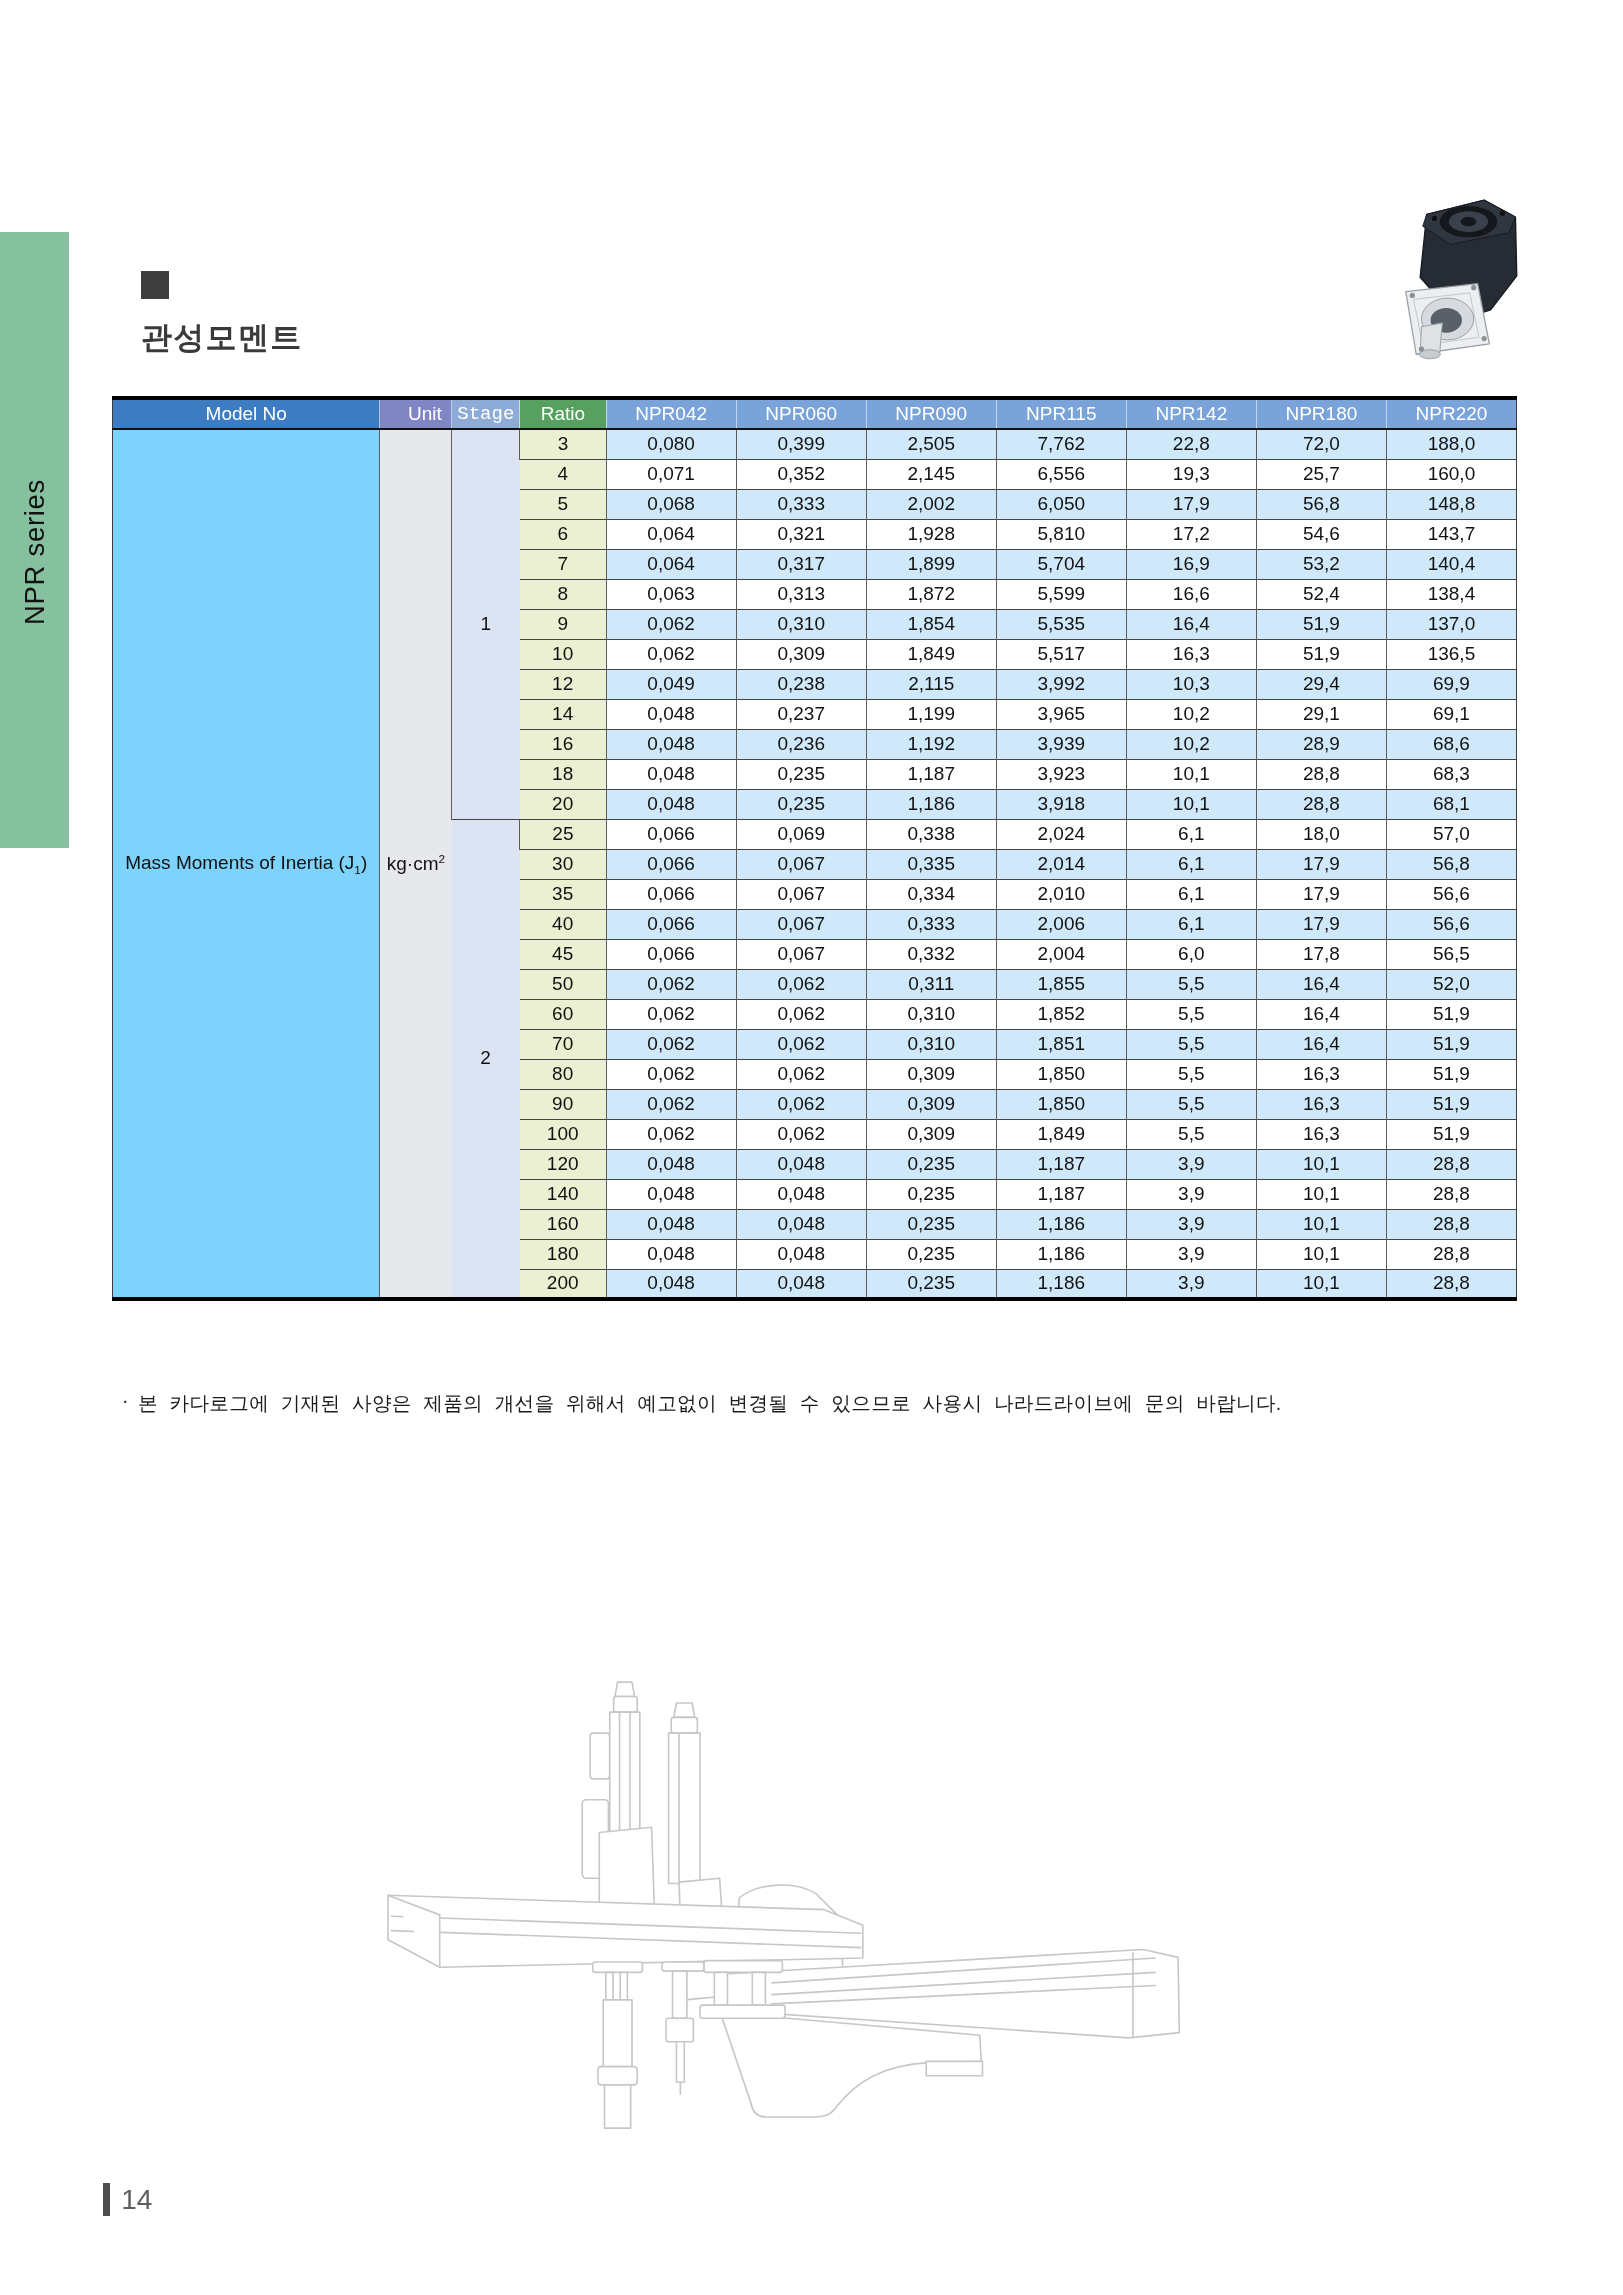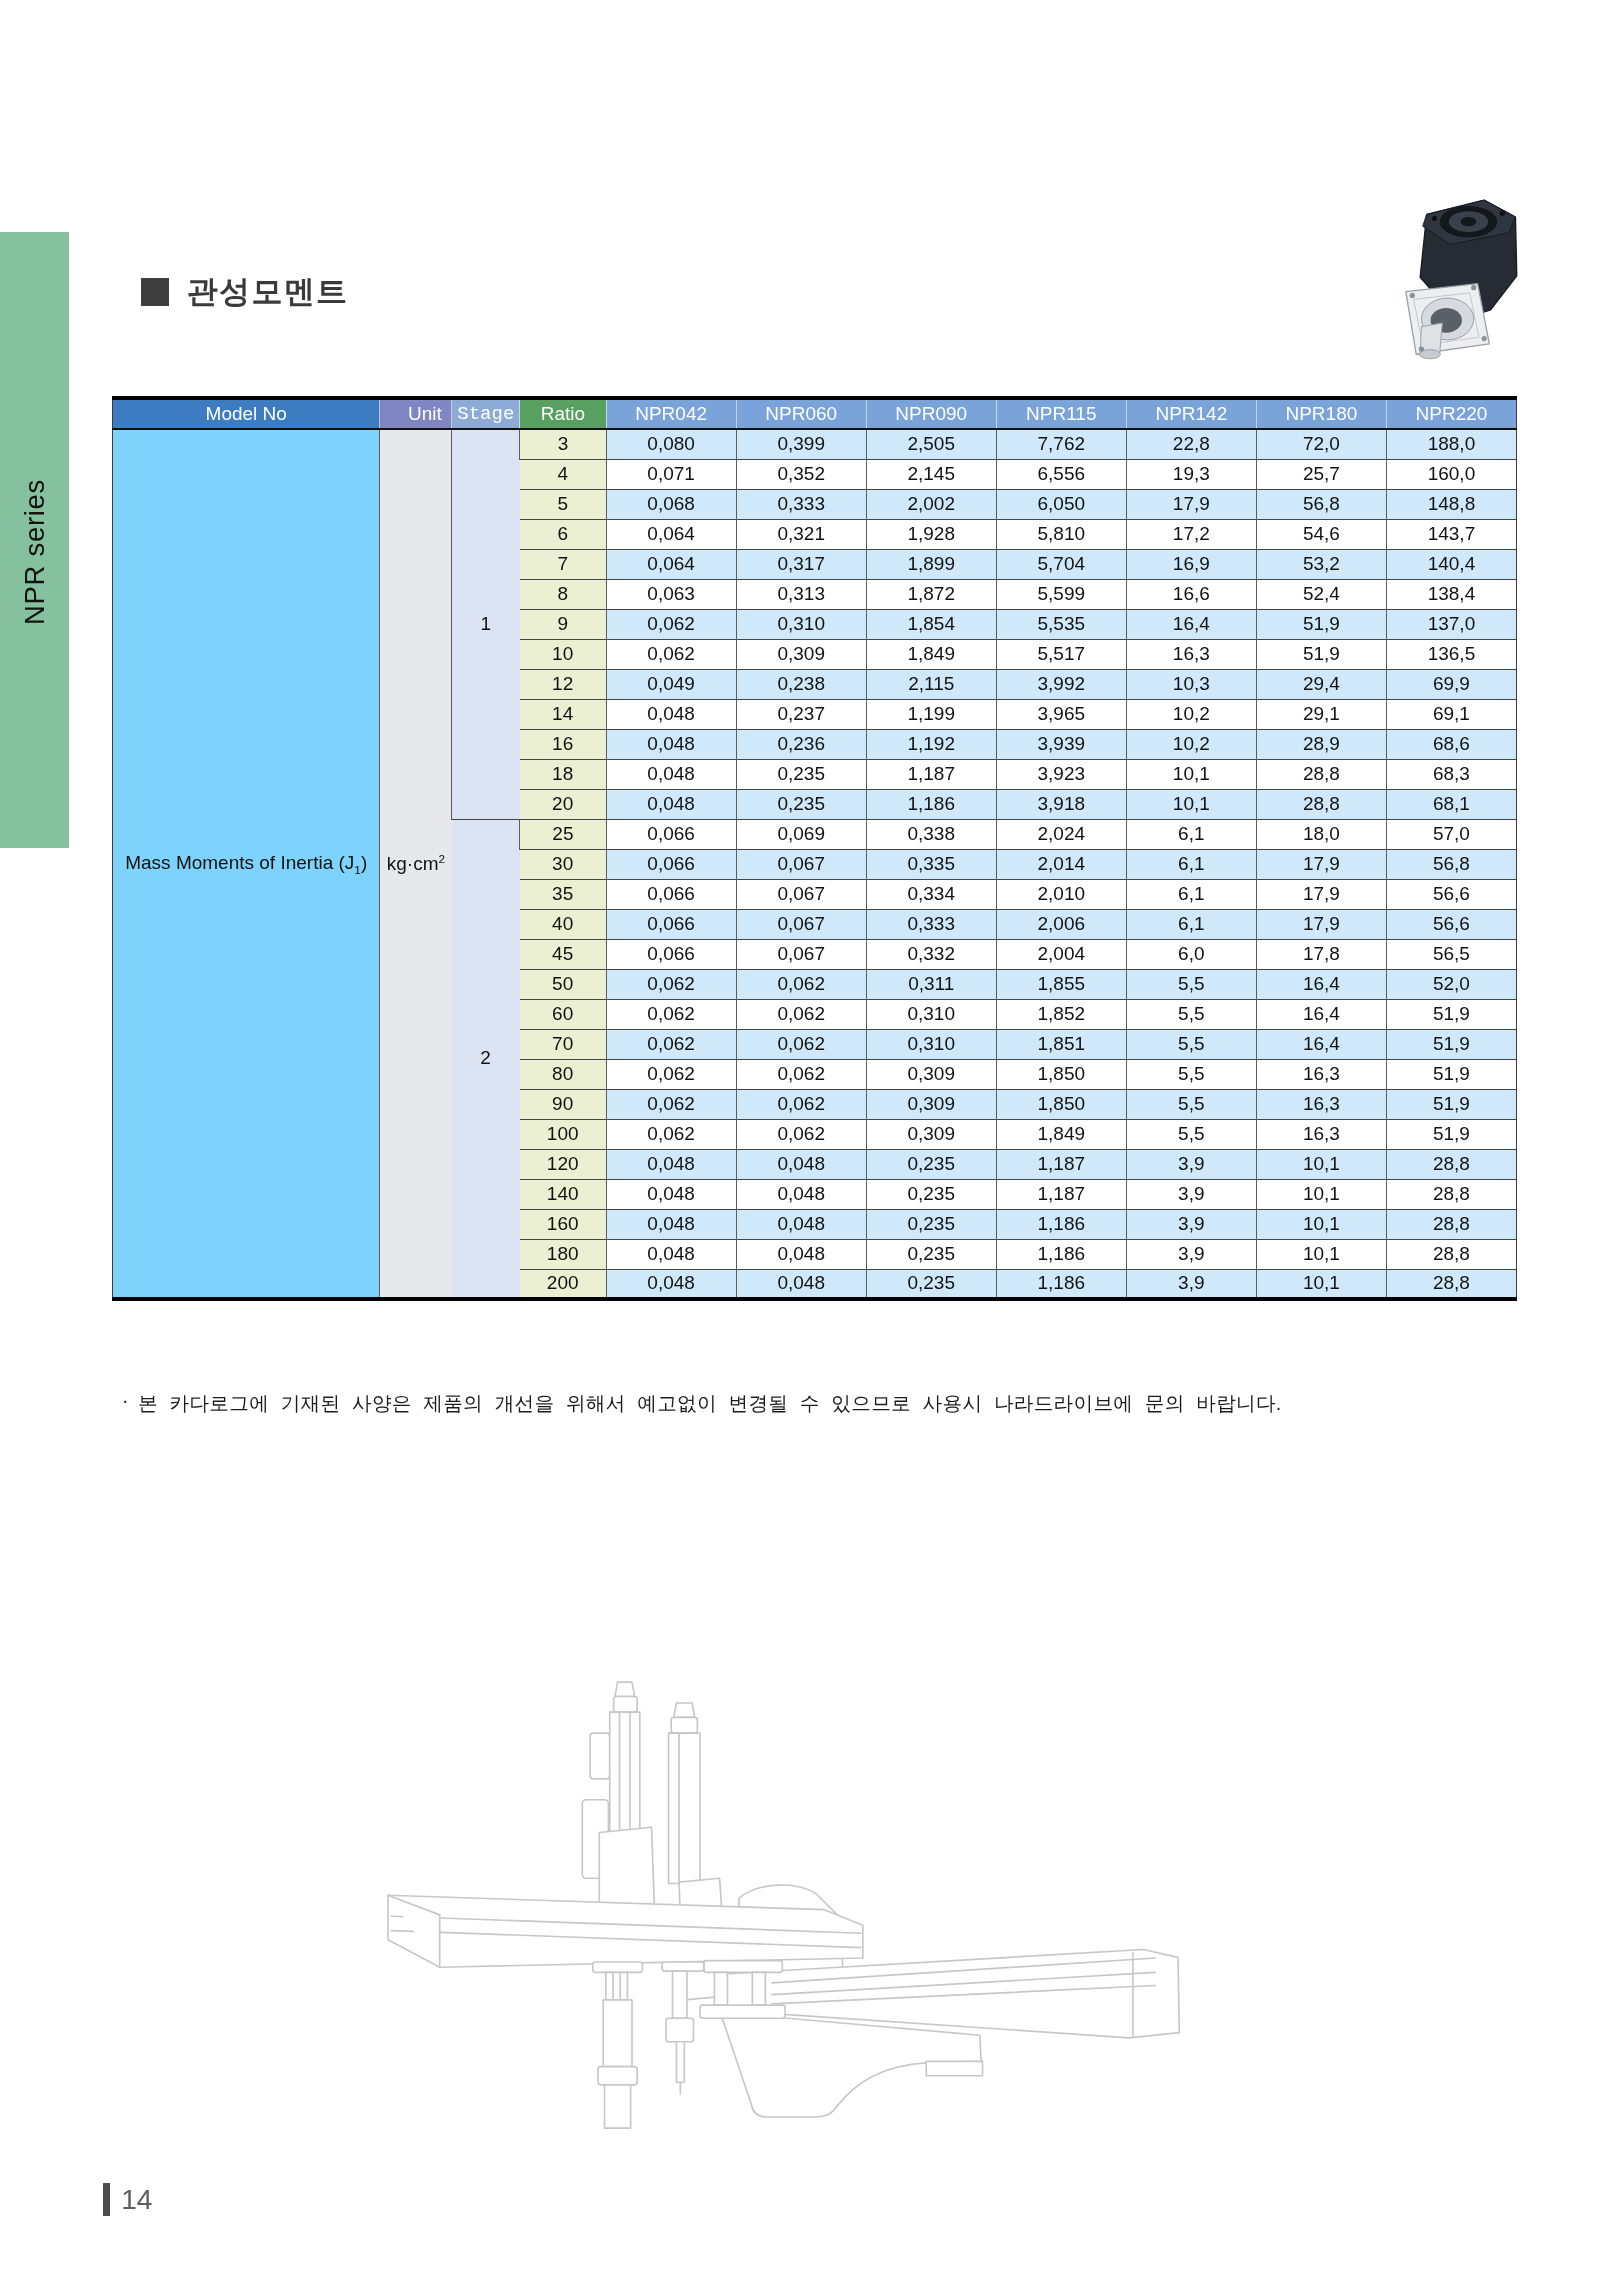--- a/index.html
+++ b/index.html
@@ -13,21 +13,21 @@
   .side-tab {
     position:absolute; left:0; top:232px; width:69px; height:616px;
     background:var(--c-sidebar,#85c19e);
   }
   .side-tab-text {
     position:absolute; left:50%; top:52%;
     transform:translate(-50%,-50%) rotate(-90deg);
     white-space:nowrap; font-size:27.5px; color:#121212; letter-spacing:0.7px;
   }
   
-  .title-row { position:absolute; left:141px; top:271px; display:flex; align-items:center; gap:18.3px; }
+  .title-row { position:absolute; left:141px; top:271px; display:flex; align-items:flex-start; gap:18.3px;flex-direction:column; }
   .title-square { width:27.5px; height:27.5px; background:#3e3e3e; flex:0 0 auto; }
   .title-text { font-size:31px; font-weight:bold; color:#3a3a3a; letter-spacing:1.3px; }
   
   .product-photo { position:absolute; left:1386px; top:191px; }
   
   table.spec {
     position:absolute; left:112px; top:396px; width:1405px;
     border-collapse:collapse; table-layout:fixed;
     border-top:4.6px solid #000; border-bottom:4.6px solid #000;
     border-left:1.3px solid #3c3c3c; border-right:1.3px solid #3c3c3c;

